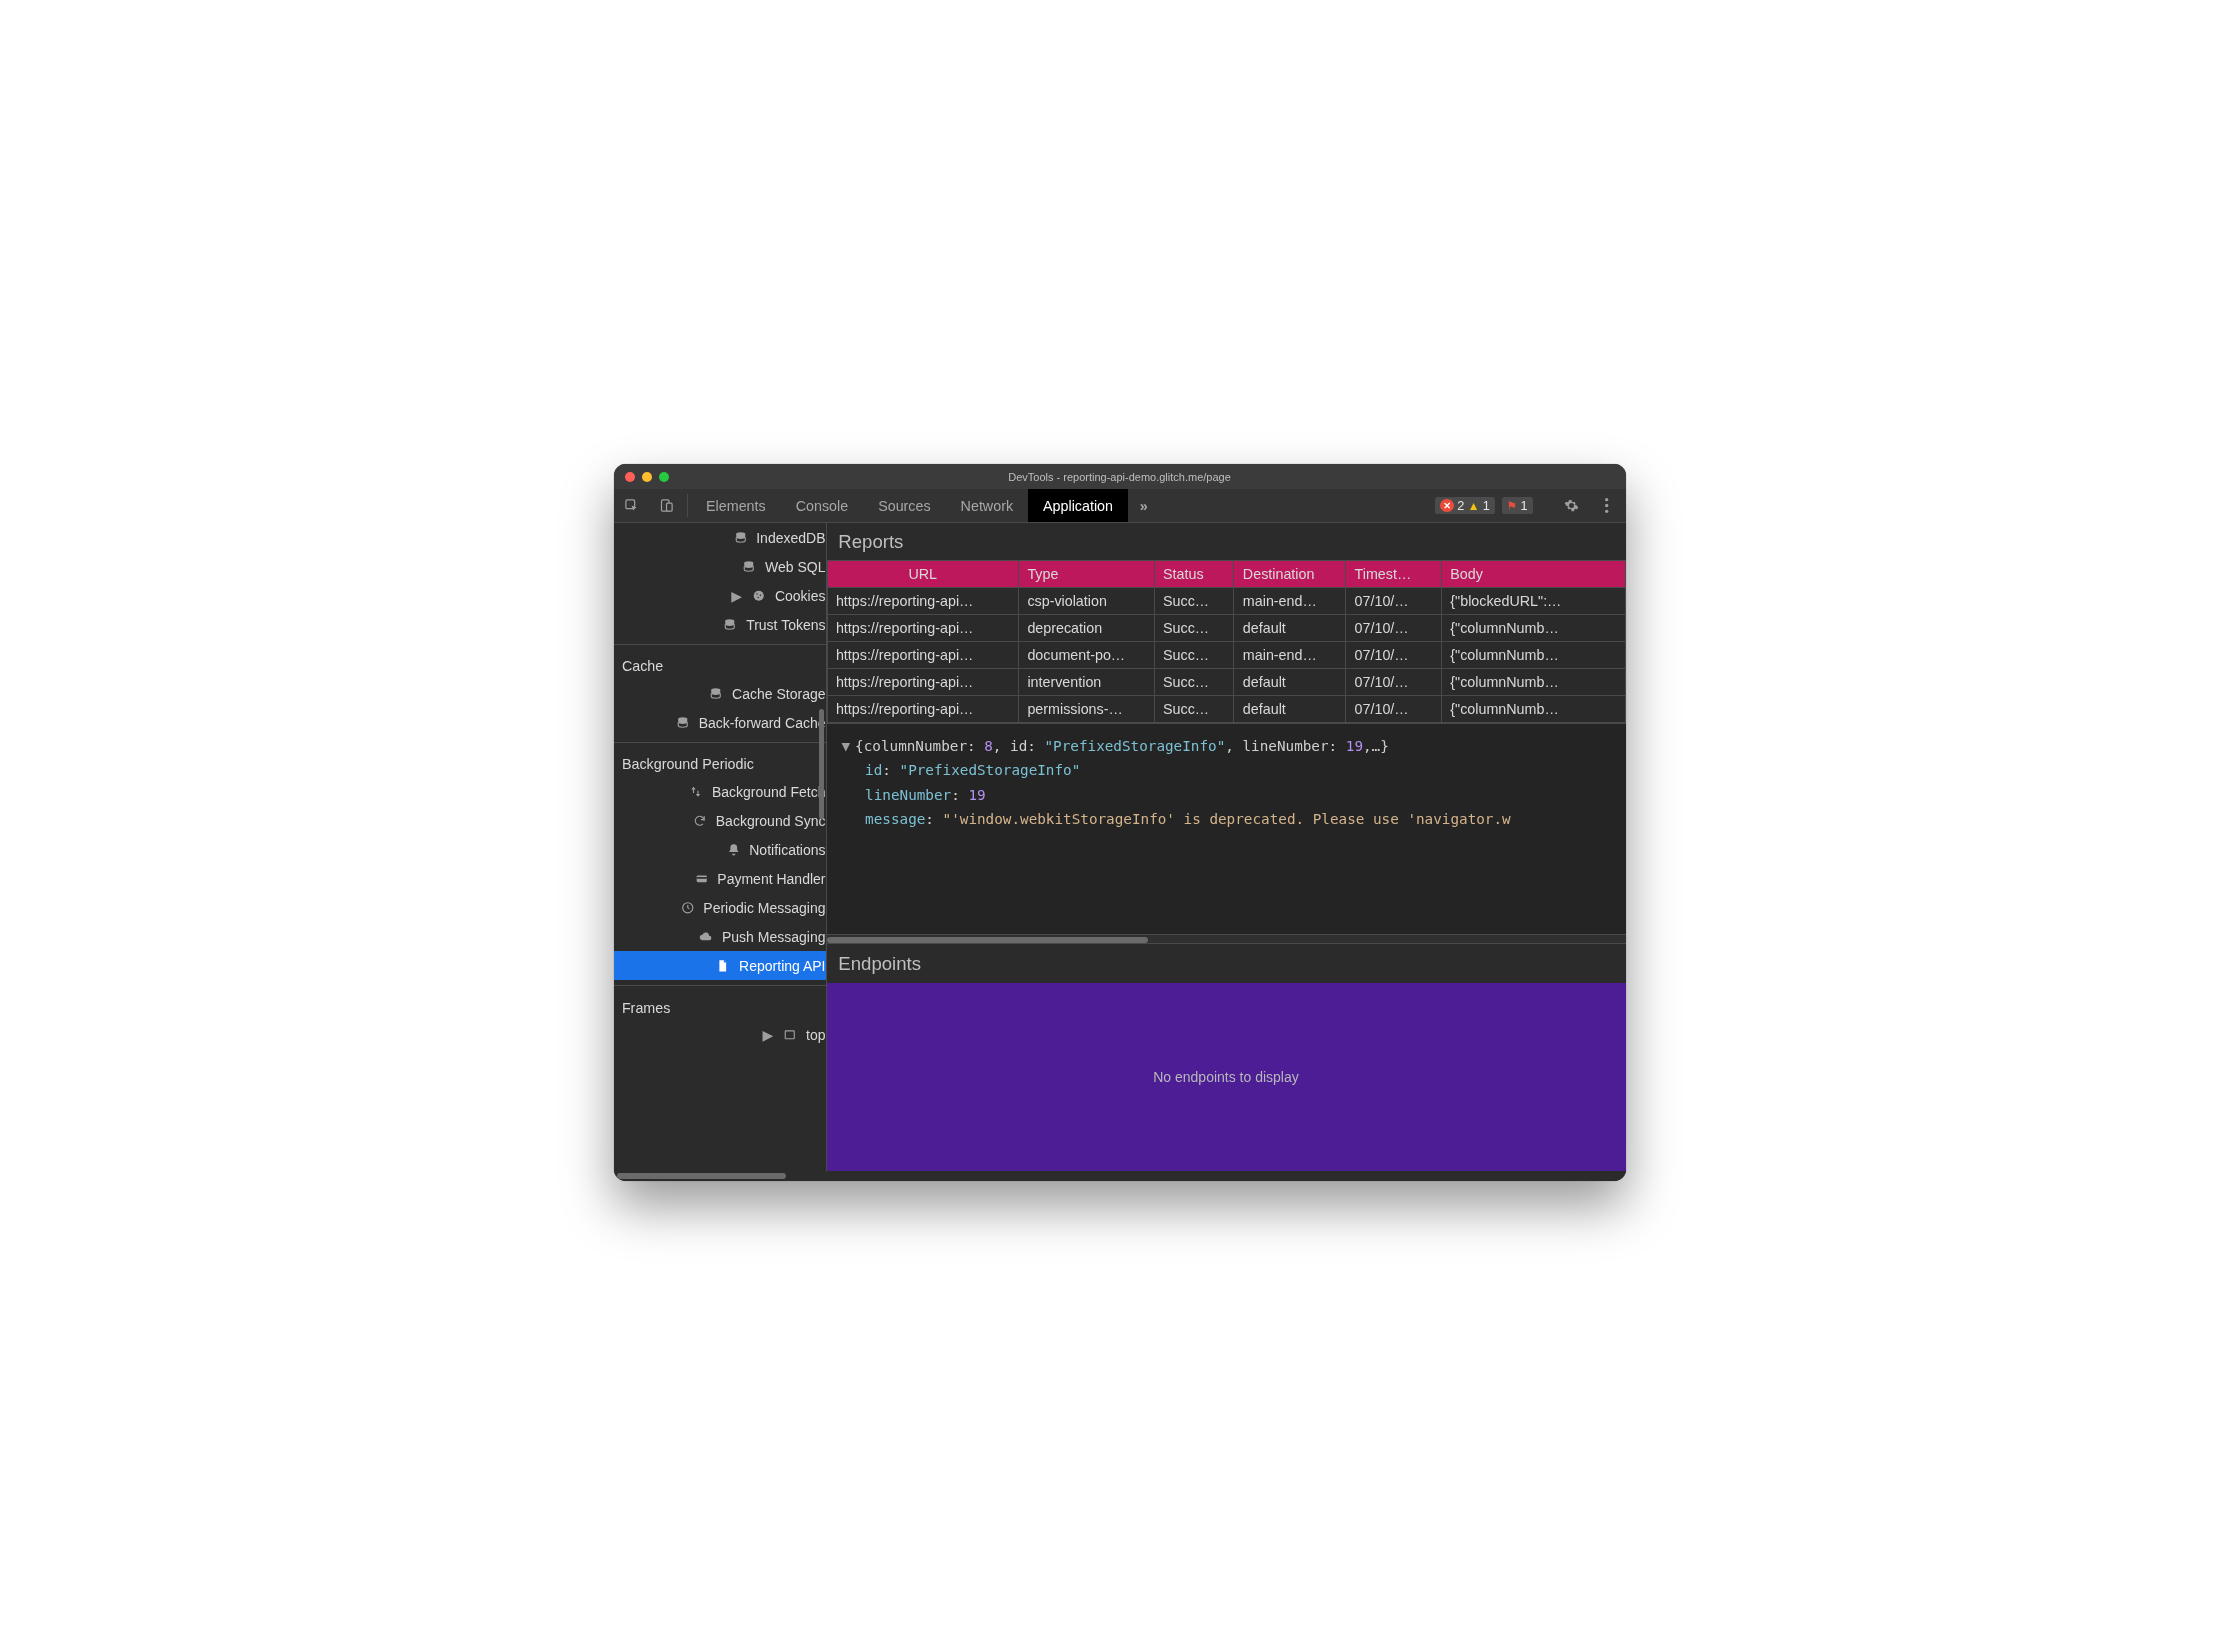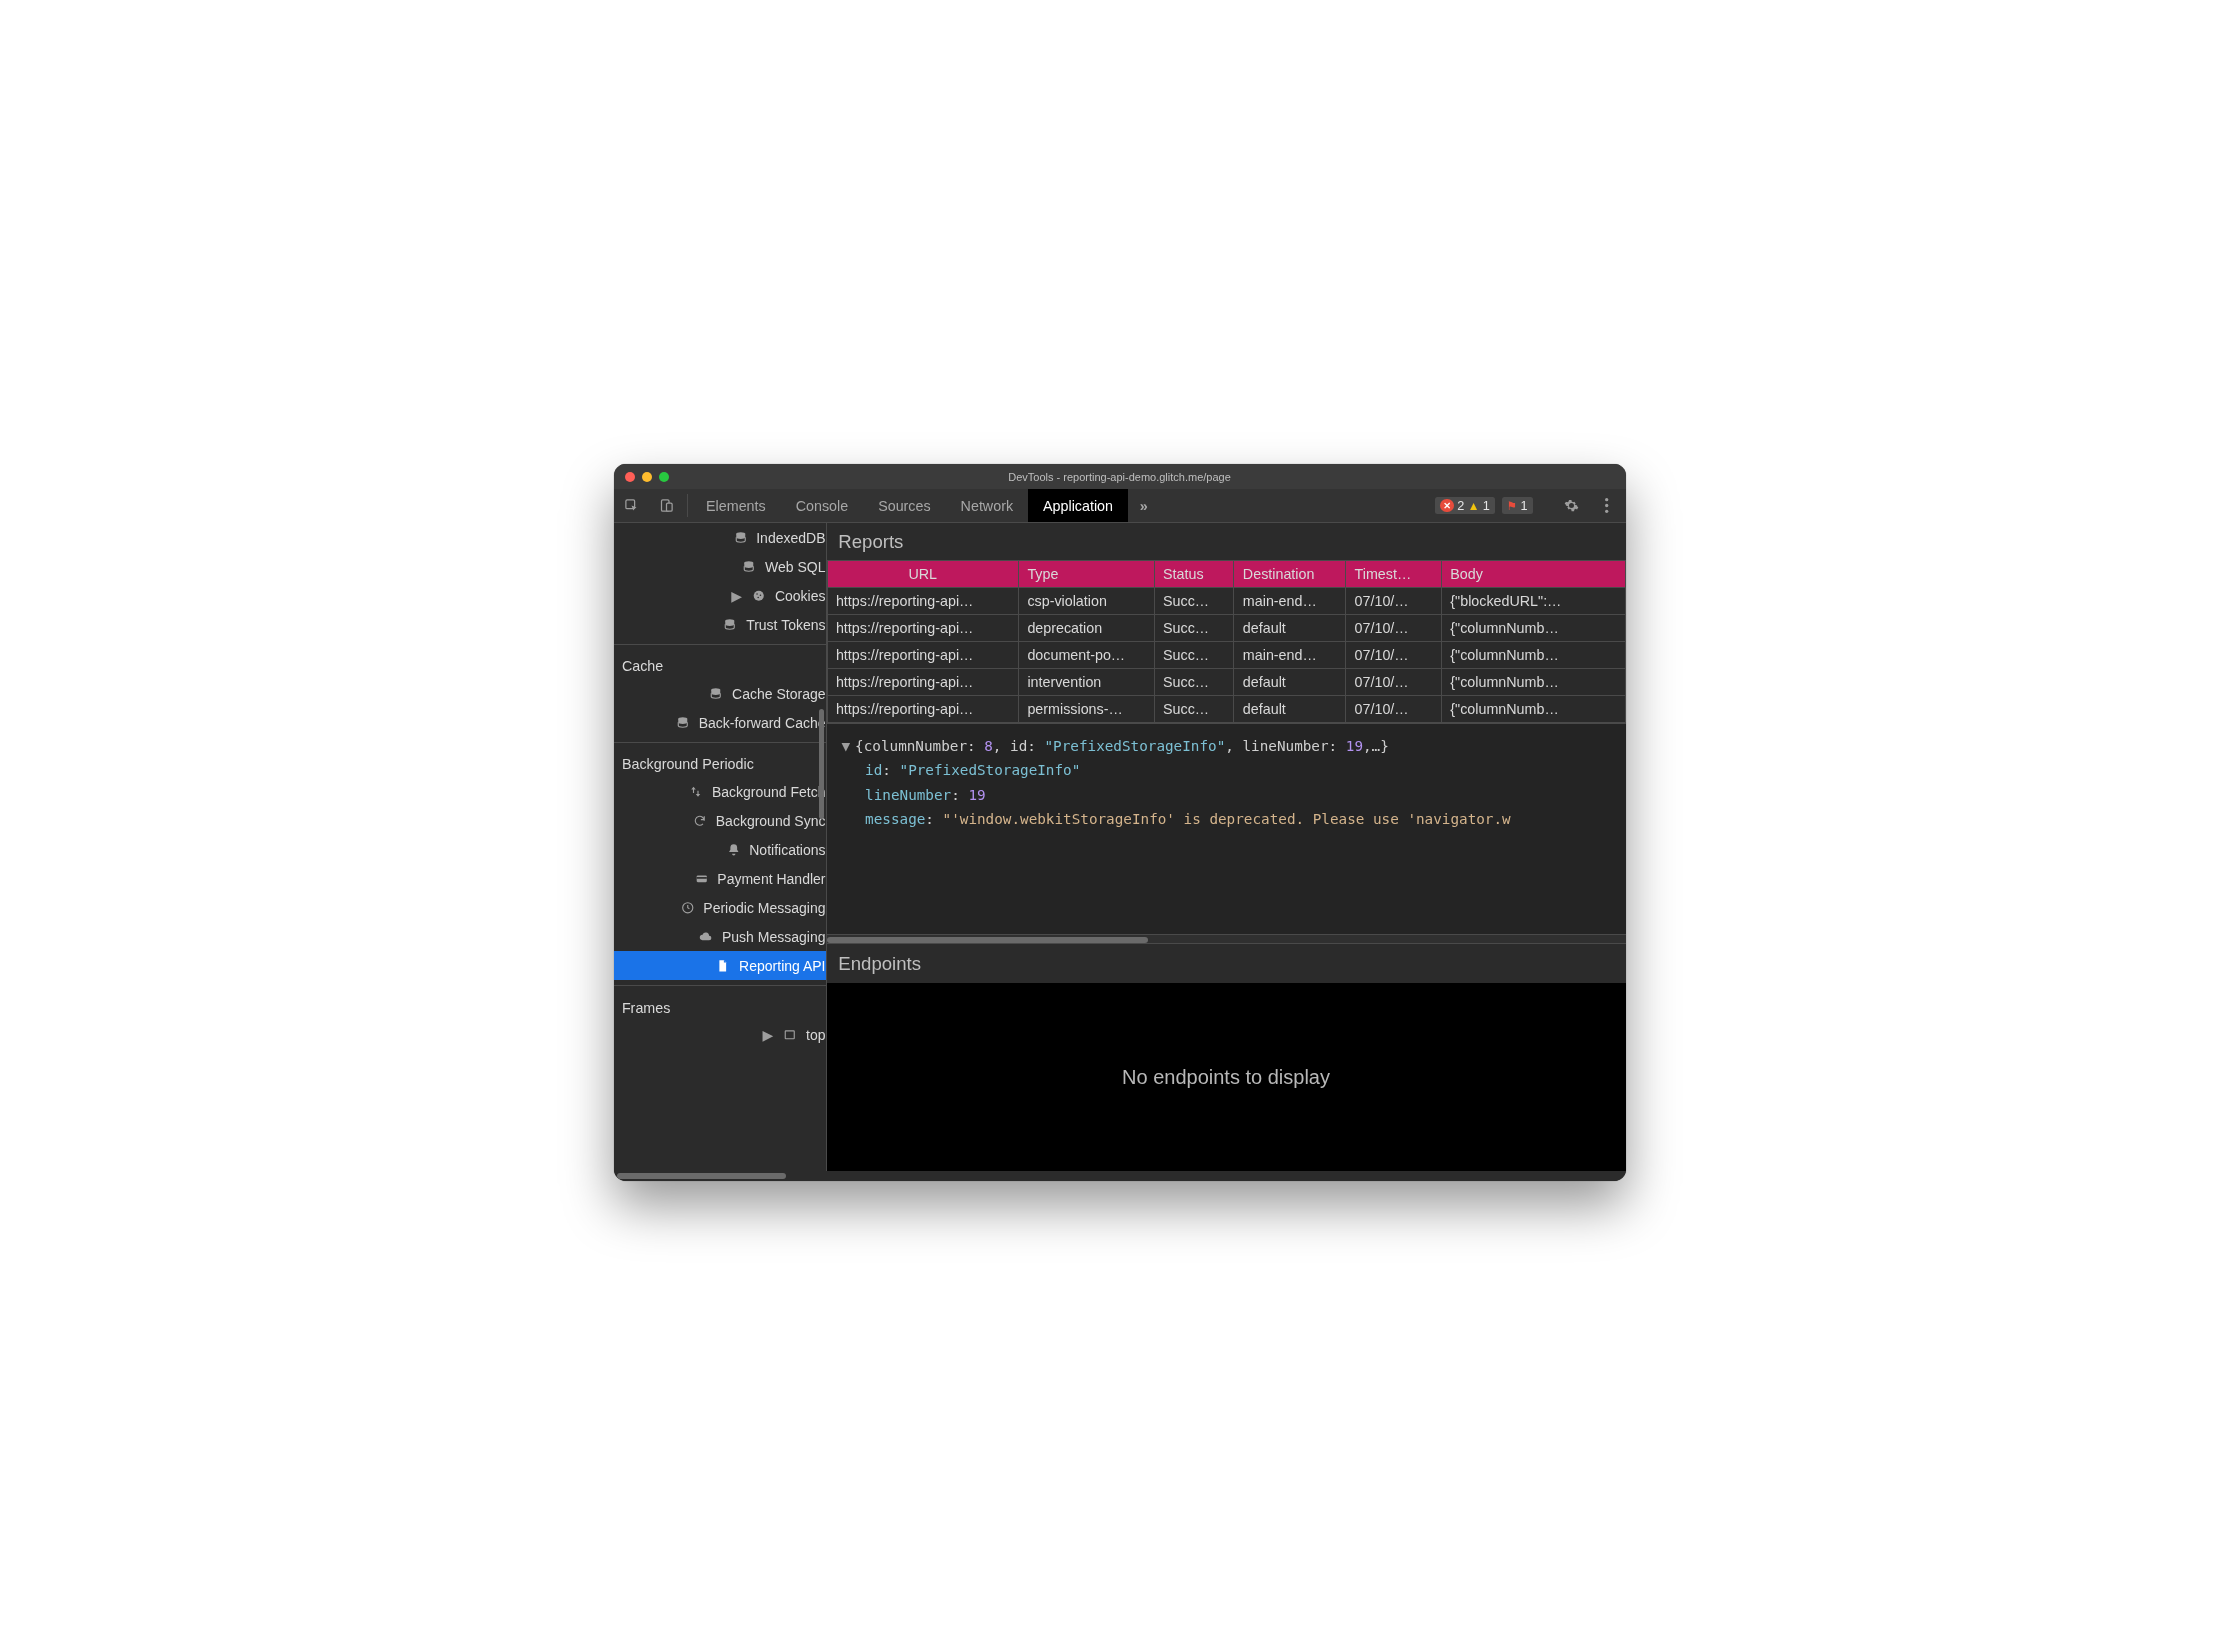--- a/index.html
+++ b/index.html
@@ -106,21 +106,21 @@
   .detail .caret{color:#9e9e9e; margin-right:5px;}
   .detail .indent{padding-left:23.6px;}
   .hscroll {
     height:9.3px; background:#303030; position:relative; border-top:0.8px solid #4a4a4a;
   }
   .hscroll .thumb { position:absolute; left:0; top:1.7px; height:5.9px; width:321px; background:#6a6a6a; border-radius:3.4px; }
   .endpoints-title {
     font-size:18.6px; color:#bfbfbf; padding:8.4px 11.8px; background:#2b2b2b; border-top:0.8px solid #4a4a4a;
   }
   .endpoints-body {
-    flex:1; display:flex; align-items:center; justify-content:center; color:#b8b8b8; font-size:20px; background:#000000;text-align:right;
+    flex:1; display:flex; align-items:center; justify-content:center; color:#b8b8b8; font-size:14px; background:#4c1d95;text-align:right;
   }
   .bottom-hscroll{ height:10px; background:#2b2b2b; display:flex; align-items:center; }
   .bottom-hscroll .bt{ margin-left:3.4px; height:5.9px; width:169px; background:#6a6a6a; border-radius:3.4px;}
   
   svg{display:block;}
 </style>
 </head>
 <body>
 
 <div class="window">

